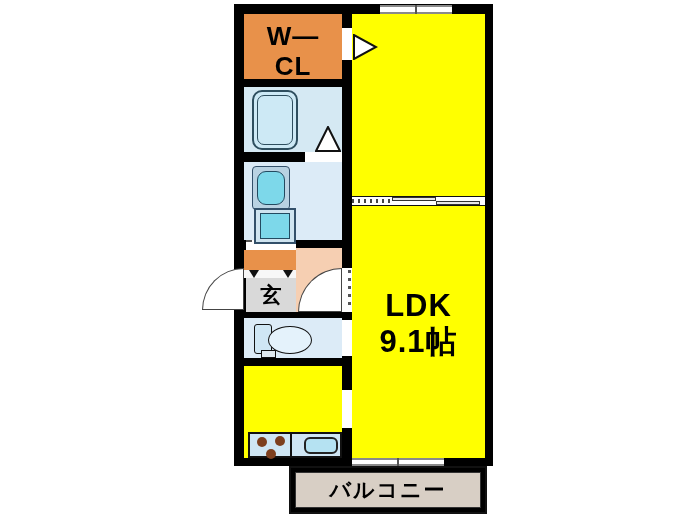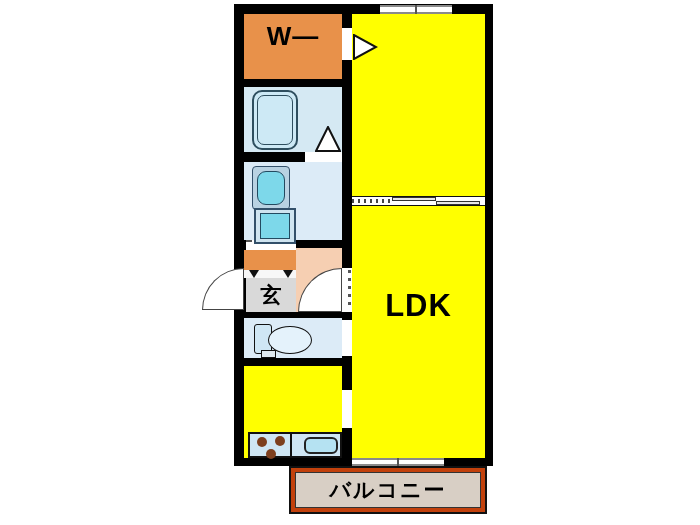--- a/index.html
+++ b/index.html
@@ -99,31 +99,33 @@
   </div>
   <div class="abs" style="left:252px;top:166px;width:38px;height:44px;background:#b9d2e2;border:1.5px solid #33506a;border-radius:4px;"></div>
   <div class="abs" style="left:257px;top:171px;width:28px;height:34px;background:#7dd8ea;border:1.5px solid #234a60;border-radius:9px;"></div>
   <div class="abs" style="left:254px;top:208px;width:42px;height:36px;background:#cfe4f0;border:2px solid #33506a;"></div>
   <div class="abs" style="left:260px;top:213px;width:30px;height:26px;background:#7dd8ea;border:1.5px solid #234a60;"></div>
 
   <div class="abs" style="left:254px;top:324px;width:18px;height:30px;background:#cfe6f4;border:1.5px solid #111;border-radius:3px;"></div>
   <div class="abs" style="left:268px;top:326px;width:44px;height:28px;background:#e4f2fb;border:1.5px solid #111;border-radius:50%;"></div>
   <div class="abs" style="left:261px;top:350px;width:15px;height:8px;background:#dfe9f0;border:1px solid #111;"></div>
 
-  <div class="abs" style="left:289px;top:466px;width:198px;height:48px;background:#c2410c;border:2px solid #111;">
+  <div class="abs" style="left:289px;top:466px;width:198px;height:48px;background:#000000;border:2px solid #111;">
     <div style="position:absolute;left:4px;top:4px;right:4px;bottom:4px;background:#d8cfc5;
                 border:1px solid #333;display:flex;align-items:center;justify-content:center;">
       <span style="font-size:21px;font-weight:600;letter-spacing:2px;">バルコニー</span>
     </div>
   </div>
 
   <div class="room-label lbl-med" style="left:244px;top:22px;width:98px;">
     <div>W—</div>
+    <div>CL</div>
   </div>
 
   <div class="room-label lbl-big" style="left:352px;top:66px;width:133px;">
   </div>
 
   <div class="room-label lbl-big" style="left:352px;top:288px;width:133px;">
     <div>LDK</div>
+    <div>9.1帖</div>
   </div>
 
 </div>
 
 </body></html>

